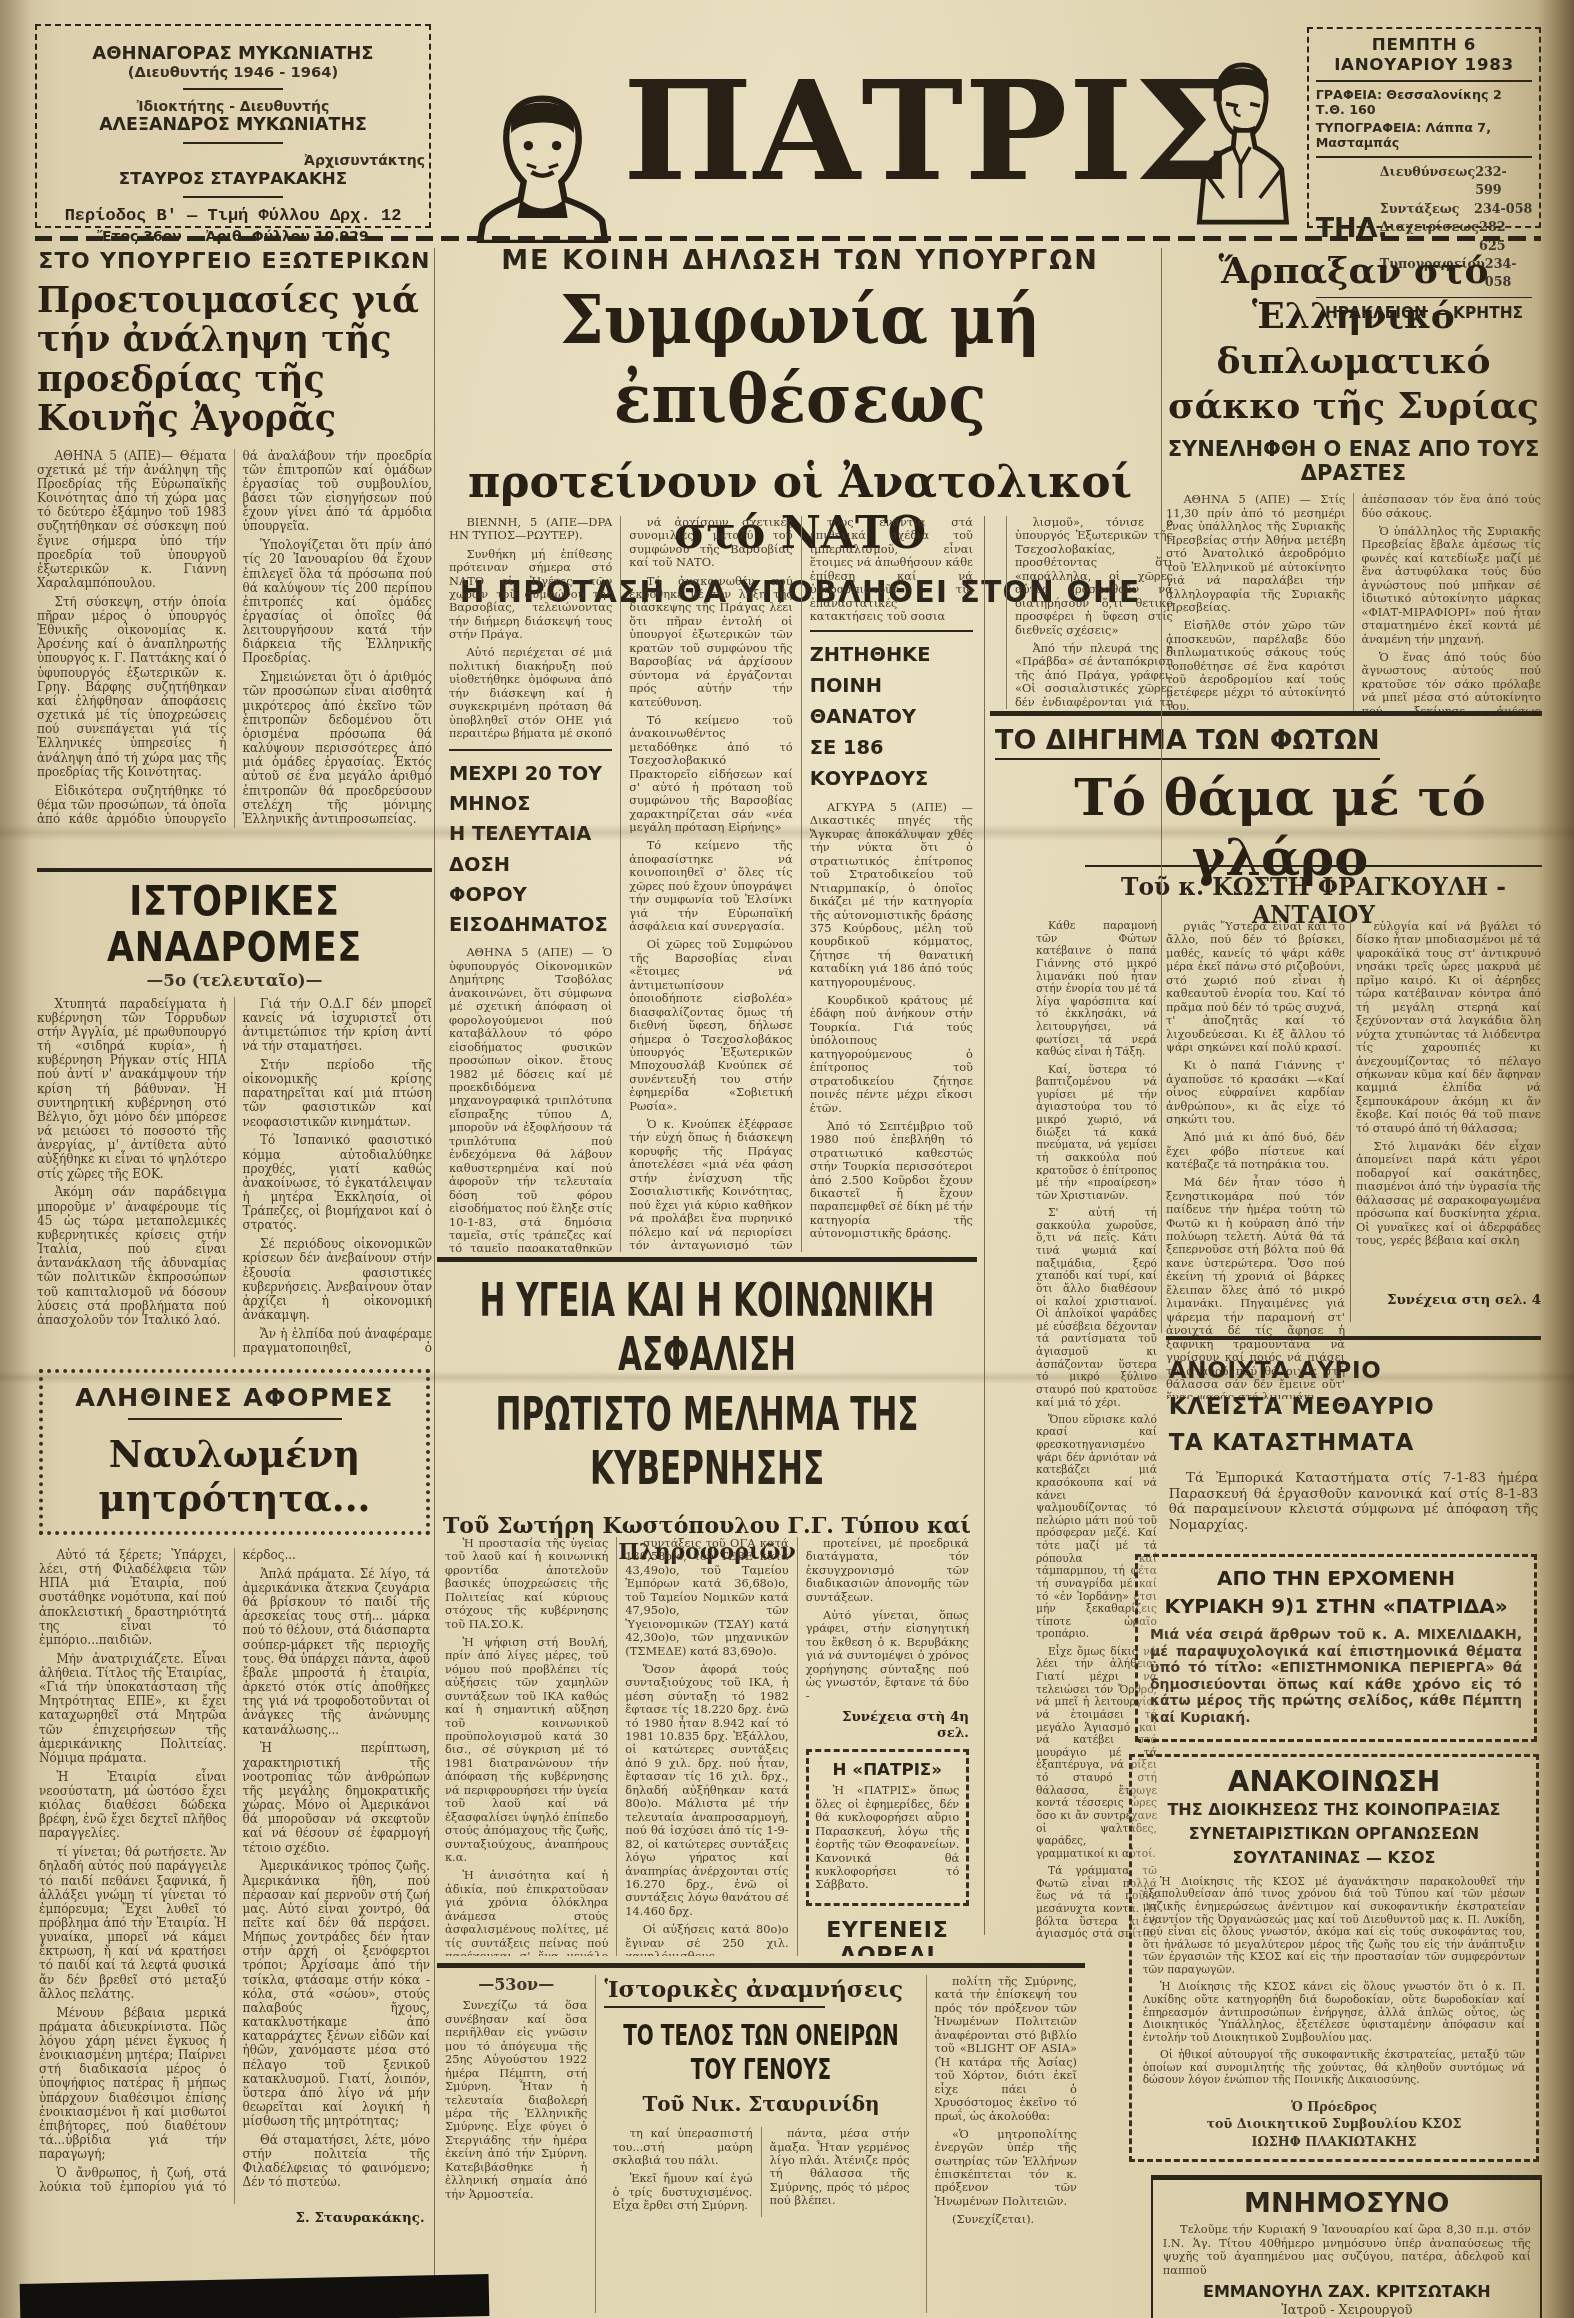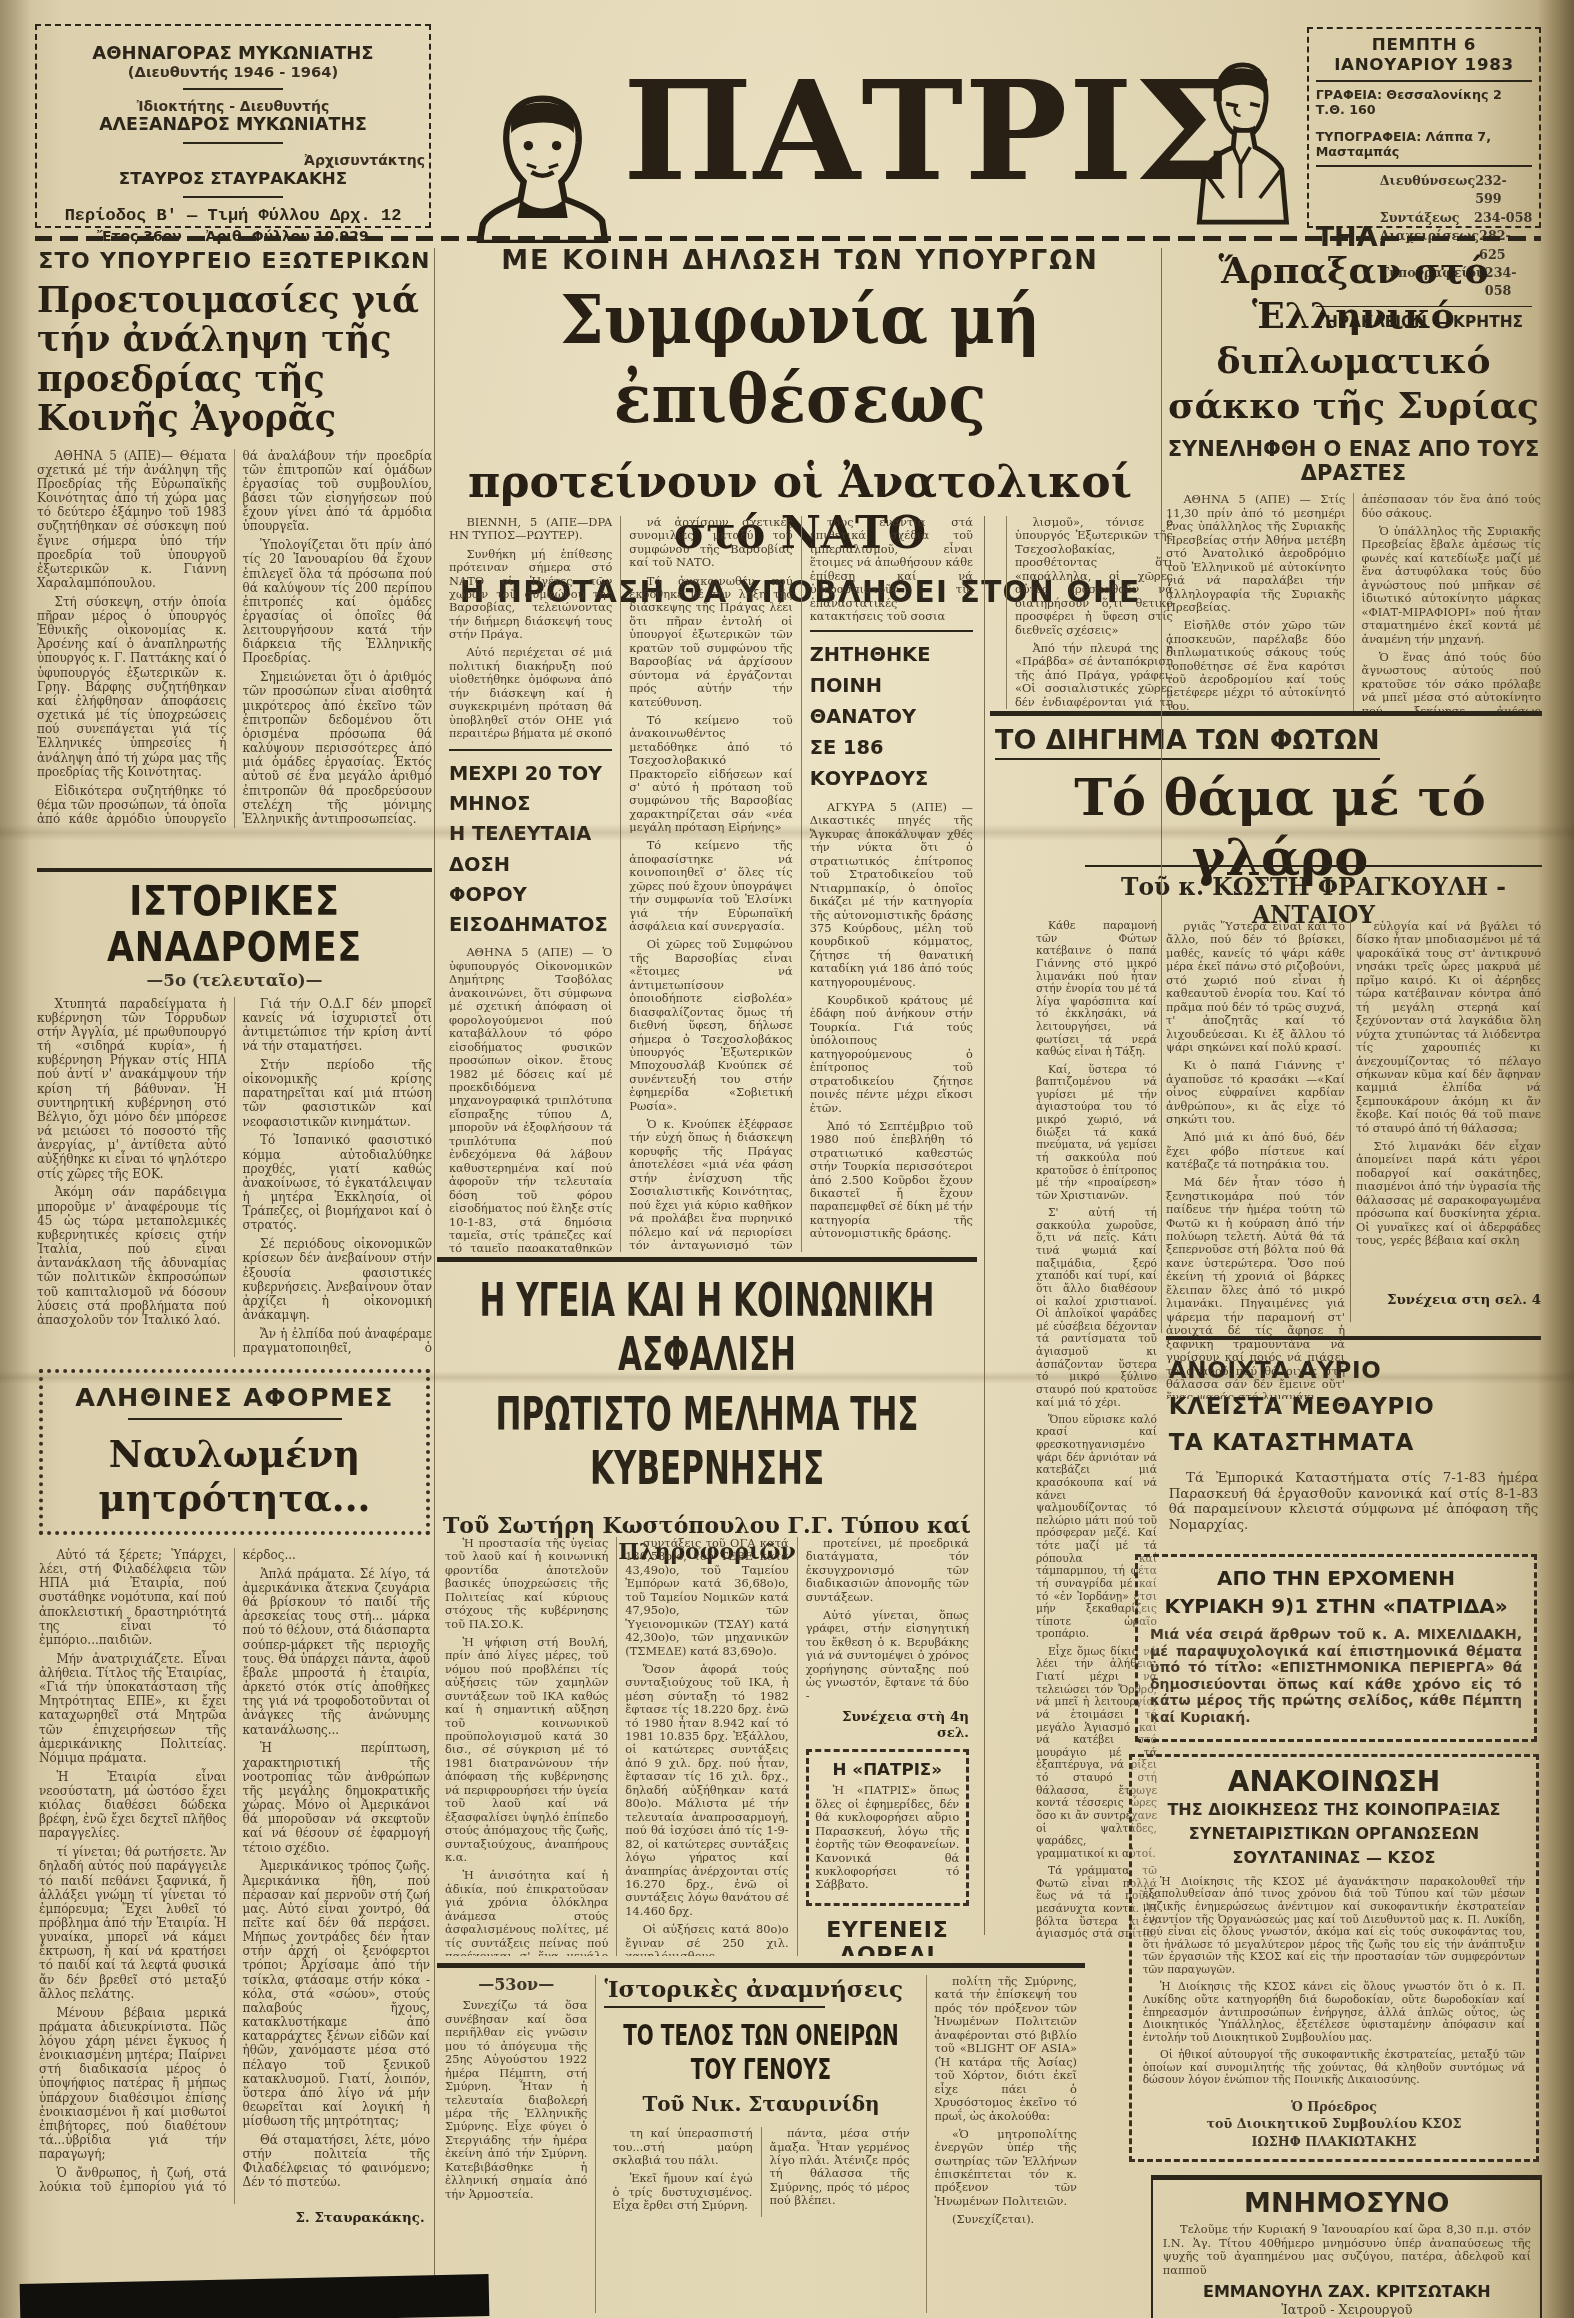--- a/index.html
+++ b/index.html
@@ -79,21 +79,21 @@
       <path d="M44 60 C50 63 58 63 62 60 L62 66 L44 66 Z" fill="#261f14"></path>
       <path d="M44 78 L50 92 L58 78 M50 92 L50 120" stroke="#261f14" stroke-width="3" fill="none"></path>
       <path d="M20 98 L36 120 M84 96 L66 120" stroke="#261f14" stroke-width="3"></path>
     </svg>
   </div>
 
   <div class="abs" style="left:1307px;top:27px;width:234px;height:201px;border:2px dashed #2c2519;box-sizing:border-box;padding:5.4px 6.7px;">
     <div class="sans b ctr ink" style="font-size:16.7px;letter-spacing:0.7px;">ΠΕΜΠΤΗ 6 ΙΑΝΟΥΑΡΙΟΥ 1983</div>
     <div class="rule" style="height:2px;margin:5.4px 0;"></div>
     <div class="sans b" style="font-size:12.7px;color:#332b1e;">ΓΡΑΦΕΙΑ: Θεσσαλονίκης 2  Τ.Θ. 160</div>
-    <div class="sans b" style="font-size:12.7px;color:#332b1e;margin-top:12px;">ΤΥΠΟΓΡΑΦΕΙΑ: Λάππα 7, Μασταμπάς</div>
+    <div class="sans b" style="font-size:12.7px;color:#332b1e;margin-top:3px;">ΤΥΠΟΓΡΑΦΕΙΑ: Λάππα 7, Μασταμπάς</div>
     <div class="rule" style="height:2px;margin:5.4px 0;"></div>
     <div style="display:flex;align-items:center;">
       <div class="sans b ink" style="font-size:27px;width:64px;">ΤΗΛ.</div>
       <div style="flex:1;">
         <div class="phone-row">
             <span>Διευθύνσεως</span>
             <span>232-599</span>
           </div>
         <div class="phone-row">
             <span>Συντάξεως</span>

